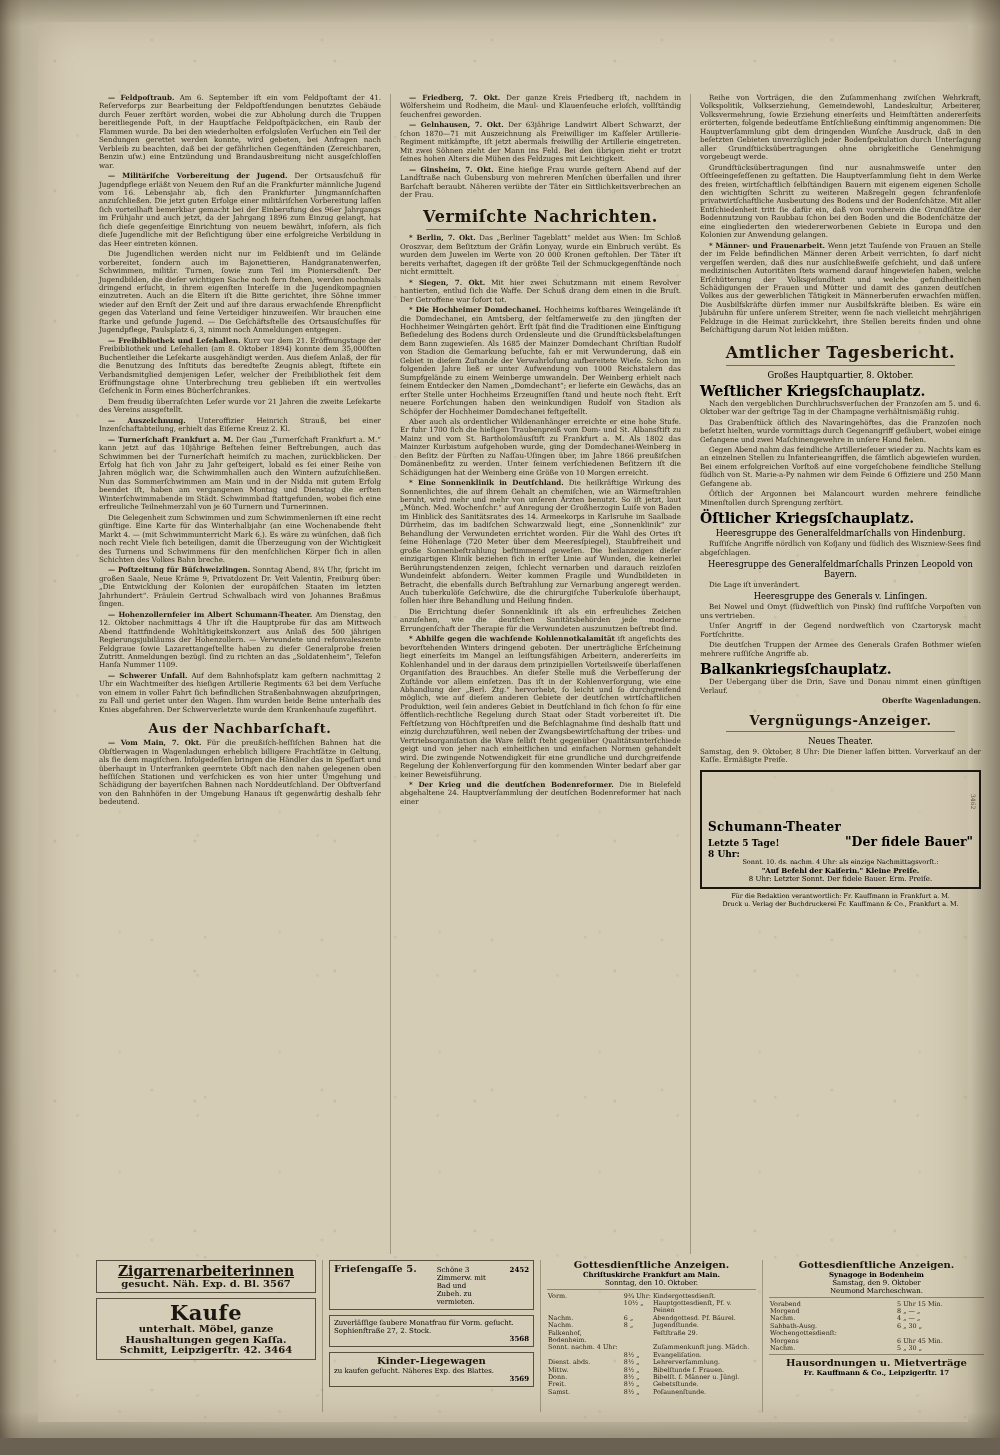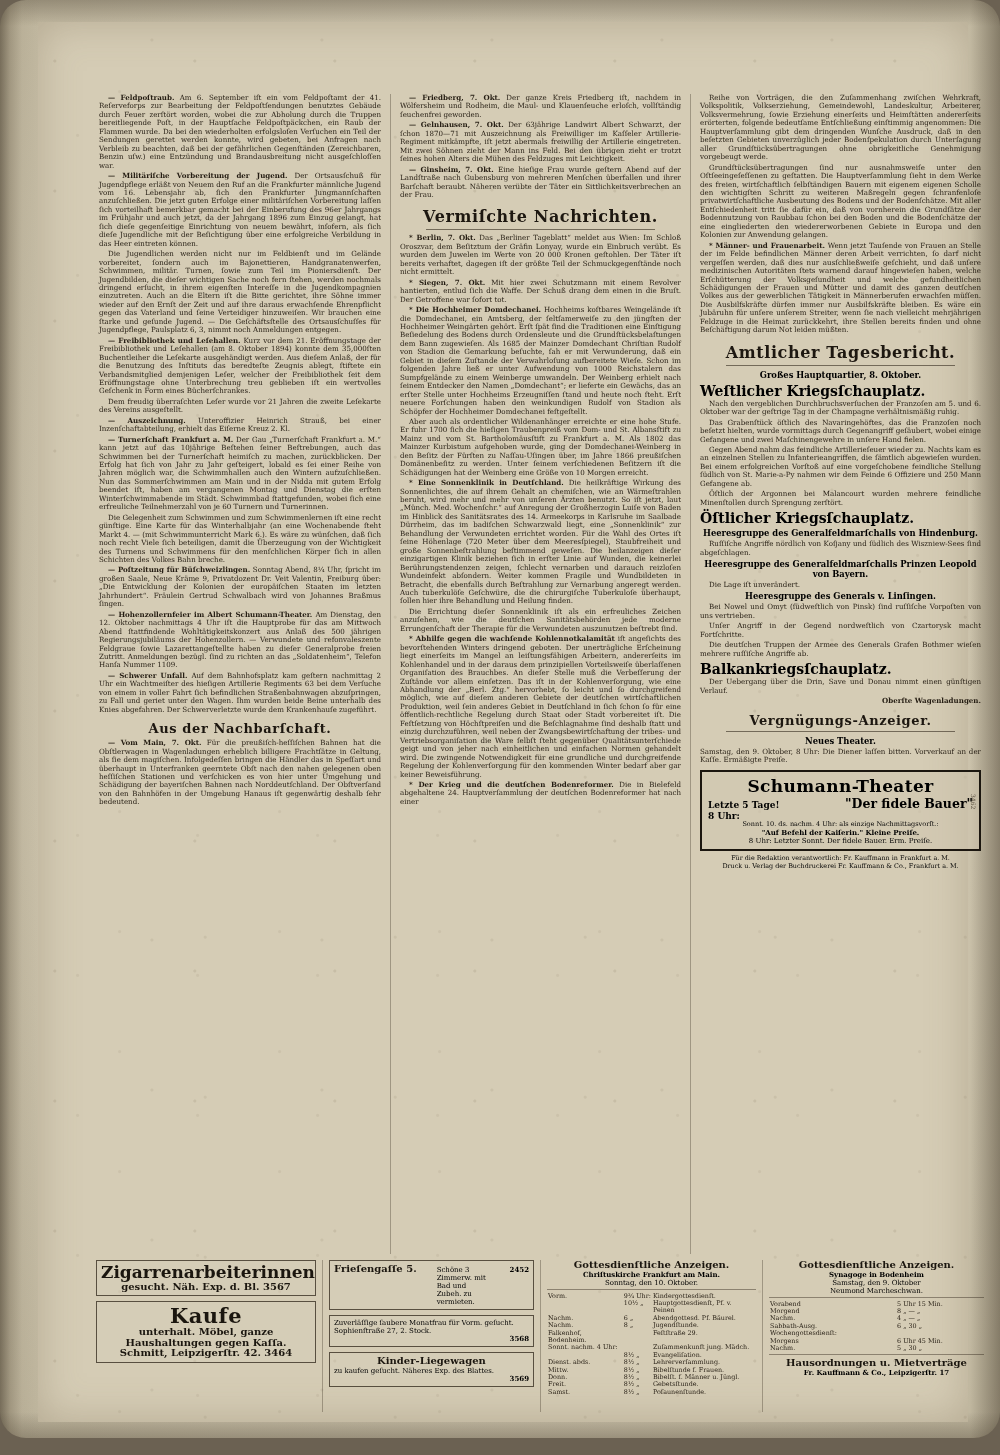--- a/index.html
+++ b/index.html
@@ -7,21 +7,20 @@
 
   
   #scan{position:relative;width:1000px;height:1438px;
         background:#cfc6b0;
         background-image:
           linear-gradient(90deg, rgba(60,50,35,.55) 0px, rgba(90,78,58,.30) 10px, rgba(130,118,95,.10) 22px, rgba(0,0,0,0) 40px),
           linear-gradient(270deg, rgba(60,50,35,.45) 0px, rgba(0,0,0,0) 30px),
           linear-gradient(180deg, rgba(70,60,45,.35) 0px, rgba(0,0,0,0) 26px),
           linear-gradient(0deg, rgba(70,60,45,.35) 0px, rgba(0,0,0,0) 26px),
           radial-gradient(ellipse at 52% 48%, #d8cfb9 0%, #cdc4ad 55%, #bdb49c 100%);
-        border-radius: 26px;
   }
   #paper{position:absolute;left:38px;top:22px;width:930px;height:1400px;
          background:#d5ccb5;
          box-shadow:inset 0 0 40px rgba(120,105,80,.35);}
 
   
   #grain{position:absolute;inset:0;pointer-events:none;opacity:.22;
      background-image:
        radial-gradient(circle at 12% 30%, rgba(90,74,50,.5) 0 1px, transparent 2px),
        radial-gradient(circle at 67% 12%, rgba(90,74,50,.4) 0 1px, transparent 2px),
@@ -41,45 +40,45 @@
      color:#241c12;font-family:"DejaVu Serif",serif;
      hyphens:auto;-webkit-hyphens:auto;}
   .p.ind{text-indent:9px;}
   .lead{font-weight:bold;}
 
   
   .hl{font-family:"DejaVu Serif",serif;font-weight:bold;text-align:center;
       letter-spacing:.6px;color:#1d1710;}
   .hl1{font-size:16px;margin:8px 0 3px;}
   .hl2{font-size:13px;margin:7px 0 3px;}
-  .hl-sub{font-size:8.4px;font-weight:bold;text-align:center;margin:2px 0 2px;}
+  .hl-sub{font-size:8.4px;font-weight:normal;text-align:center;margin:2px 0 2px;}
   .hl-left{font-size:14px;font-weight:bold;margin:3px 0 1px;}
   .rule{border:0;border-top:1px solid rgba(50,40,28,.6);margin:3px 26px 4px;}
   .rule-thin{border:0;border-top:1px solid rgba(50,40,28,.45);margin:2px 0 3px;}
 
   
   .ads{position:absolute;left:52px;top:1238px;width:900px;height:152px;
        display:flex;}
   .adcol{box-sizing:border-box;padding:0 6px;position:relative;}
   .adcol + .adcol{border-left:1px solid rgba(60,50,35,.35);}
   .ad{border:1px solid rgba(45,36,24,.75);padding:3px 4px;margin-bottom:5px;
       background:rgba(214,205,185,.35);}
   .big{font-weight:bold;text-align:center;line-height:1.05;color:#1b160f;}
   .b28{font-size:21px;letter-spacing:.5px;}
-  .b22{font-size:17px;}
+  .b22{font-size:14px;text-decoration:underline;}
   .b12{font-size:10px;}
   .t7{font-size:7px;line-height:8px;}
   .t65{font-size:6.5px;line-height:7.6px;}
   .ctr{text-align:center;}
   .rt{text-align:right;}
   .bold{font-weight:bold;}
 
   
   .theater{border:2px solid #1b160f;padding:4px 6px;background:rgba(208,198,176,.5);}
-  .theater .t1{font-size:17px;font-weight:bold;text-align:center;letter-spacing:.4px;}
+  .theater .t1{font-size:12px;font-weight:bold;text-align:left;letter-spacing:.4px;margin-top:44px;}
   .theater .t2{font-size:9px;font-weight:bold;}
   .theater .t3{font-size:12.5px;font-weight:bold;}
   .theater .row{display:flex;justify-content:space-between;align-items:baseline;}
 
   
   table.svc{width:100%;border-collapse:collapse;font-size:6.4px;line-height:7.4px;}
   table.svc td{padding:0 1px;vertical-align:top;color:#241c12;}
   td.r{text-align:left;white-space:nowrap;}
 
   .imprint{font-size:6.4px;line-height:7.6px;text-align:center;margin-top:4px;}

